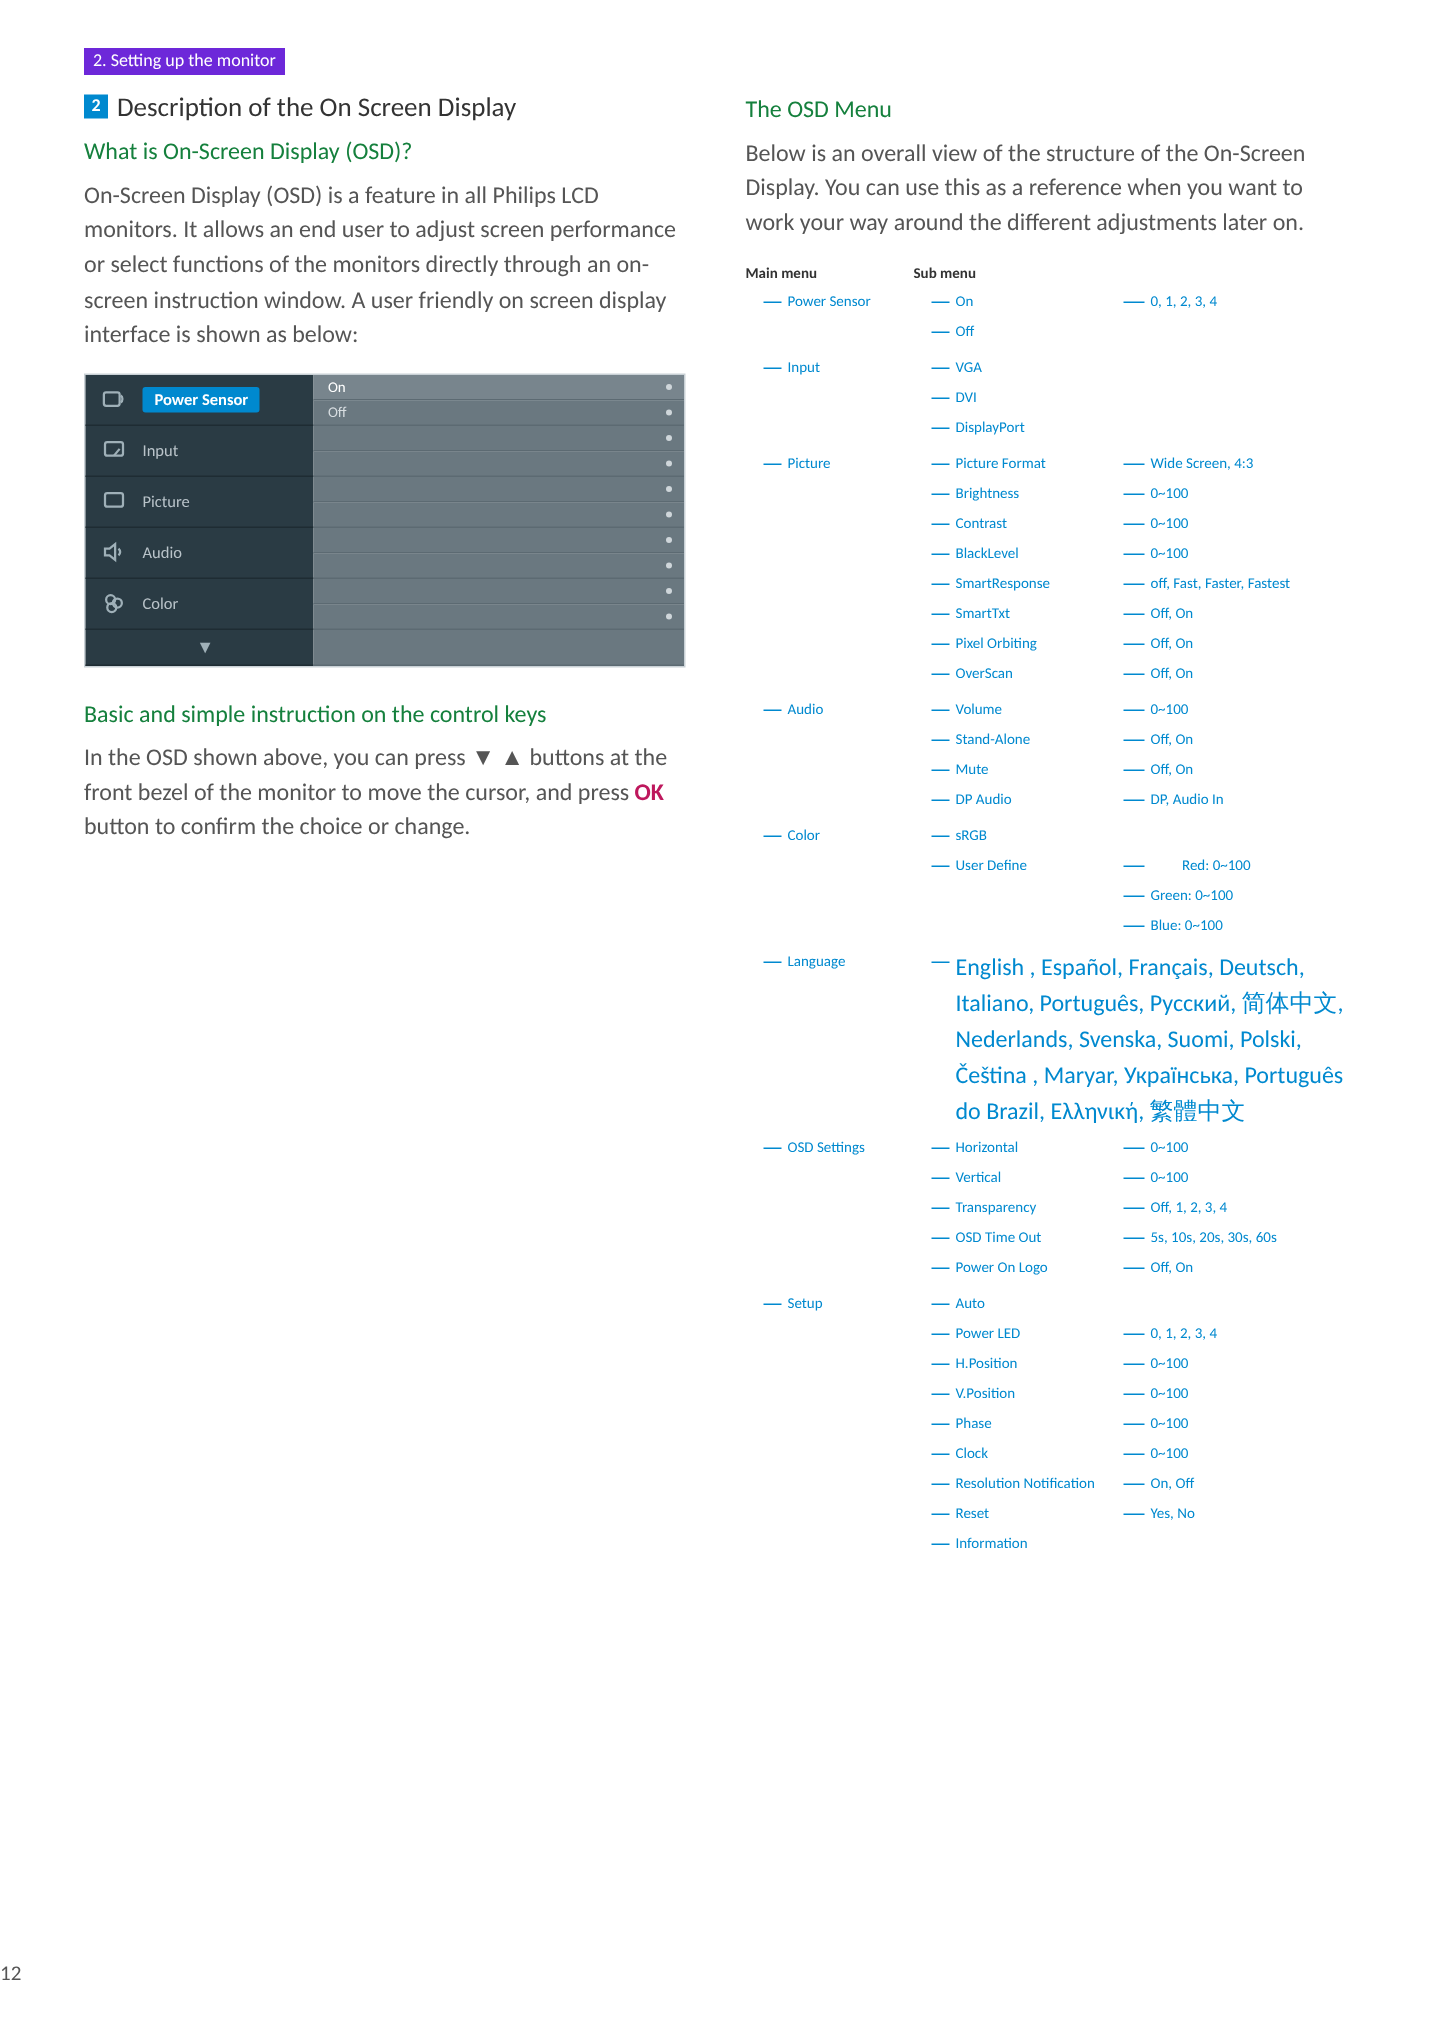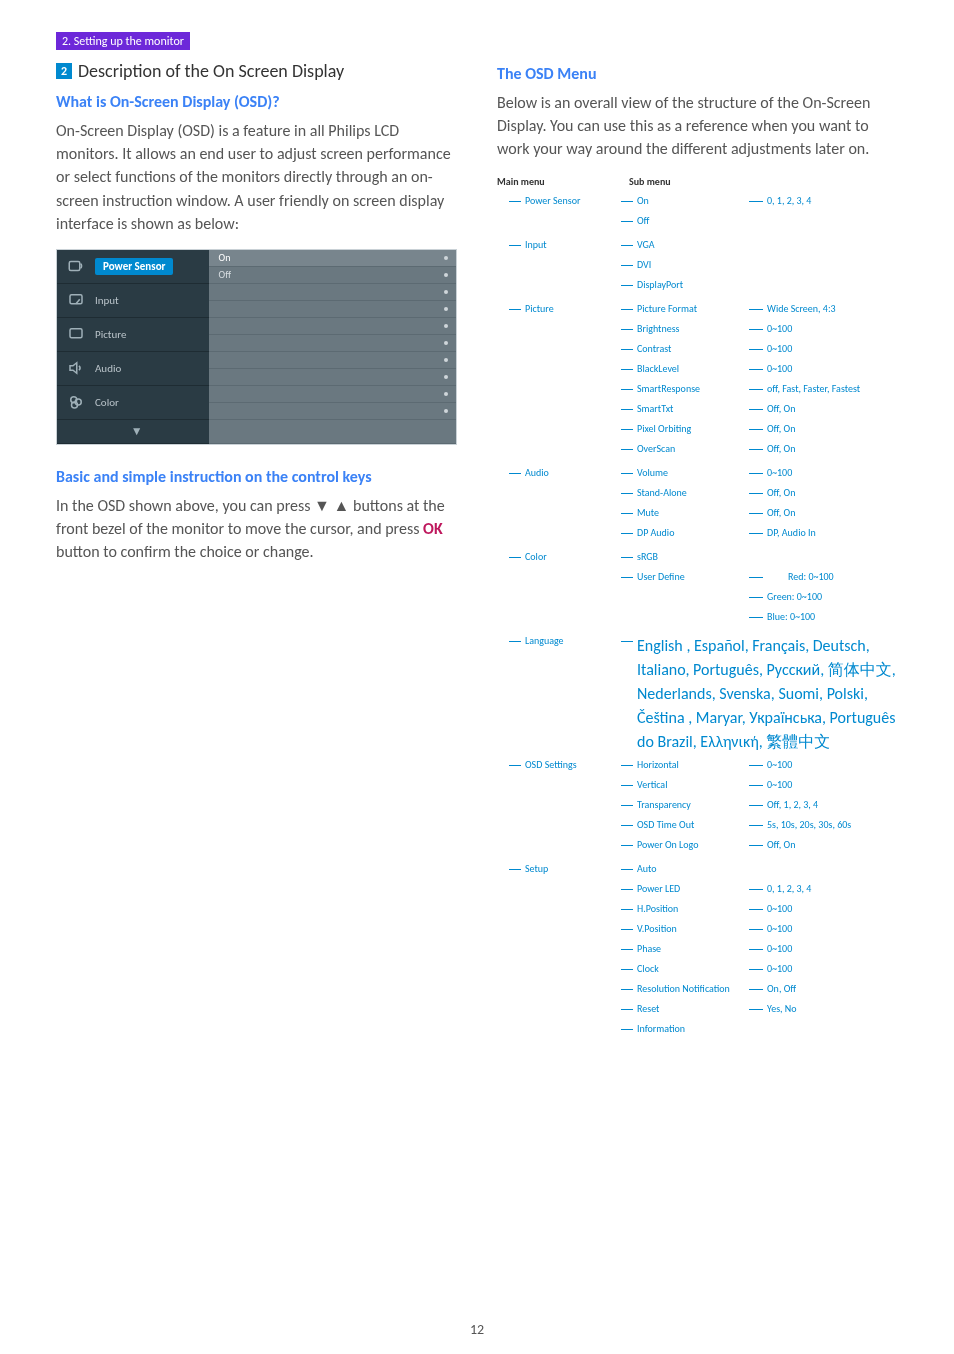--- a/index.html
+++ b/index.html
@@ -37,22 +37,22 @@
   h2.section-title {
     font-size: 18px;
     font-weight: 400;
     color: #333;
     margin-bottom: 10px;
     display: flex;
     align-items: center;
   }
   h3.sub-title {
     font-size: 16px;
-    font-weight: 700;
-    color: #3b82f6;
+    font-weight: 400;
+    color: #15803d;
     margin: 6px 0 8px 0;
   }
   p.body {
     font-size: 16px;
     line-height: 1.45;
     color: #555;
     margin-bottom: 14px;
   }
   strong.ok { font-weight: 600; color:#be185d; }
 
@@ -104,21 +104,21 @@
     position:relative;
   }
   .osd-rcell.sel { background:#78858d; color:#fff; }
   .osd-rcell .dot {
     position:absolute; right:8px; top:50%; transform:translateY(-50%);
     width:4px; height:4px; border-radius:50%; background:#cfd6da;
   }
 
   
   .tree-header { display:flex; font-size:10px; font-weight:700; color:#333; margin:10px 0 6px 0; }
-  .tree-header .mh { width:132px; }
+  .tree-header .mh { width:112px; }
   .tree {
     font-size: 10px;
     color: #0089cf;
     position: relative;
     padding-left: 12px;
   }
   .main-item {
     display:flex;
     align-items:flex-start;
     margin-bottom: 4px;
@@ -167,23 +167,23 @@
   }
   .lang-block {
     color:#0089cf;
     font-size:16px;
     line-height:1.5;
     padding-left:0;
     max-width:260px;
   }
   .page-num {
     position:absolute;
-    bottom:16px;
+    bottom:30px;
     left:0; right:0;
-    text-align:center;
+    text-align:left;
     font-size:14px;
     color:#555;
   }
   svg { display:block; }
 </style>
 </head>
 <body>
 
 <div class="page">
   <div class="breadcrumb-bar">2. Setting up the monitor</div>

